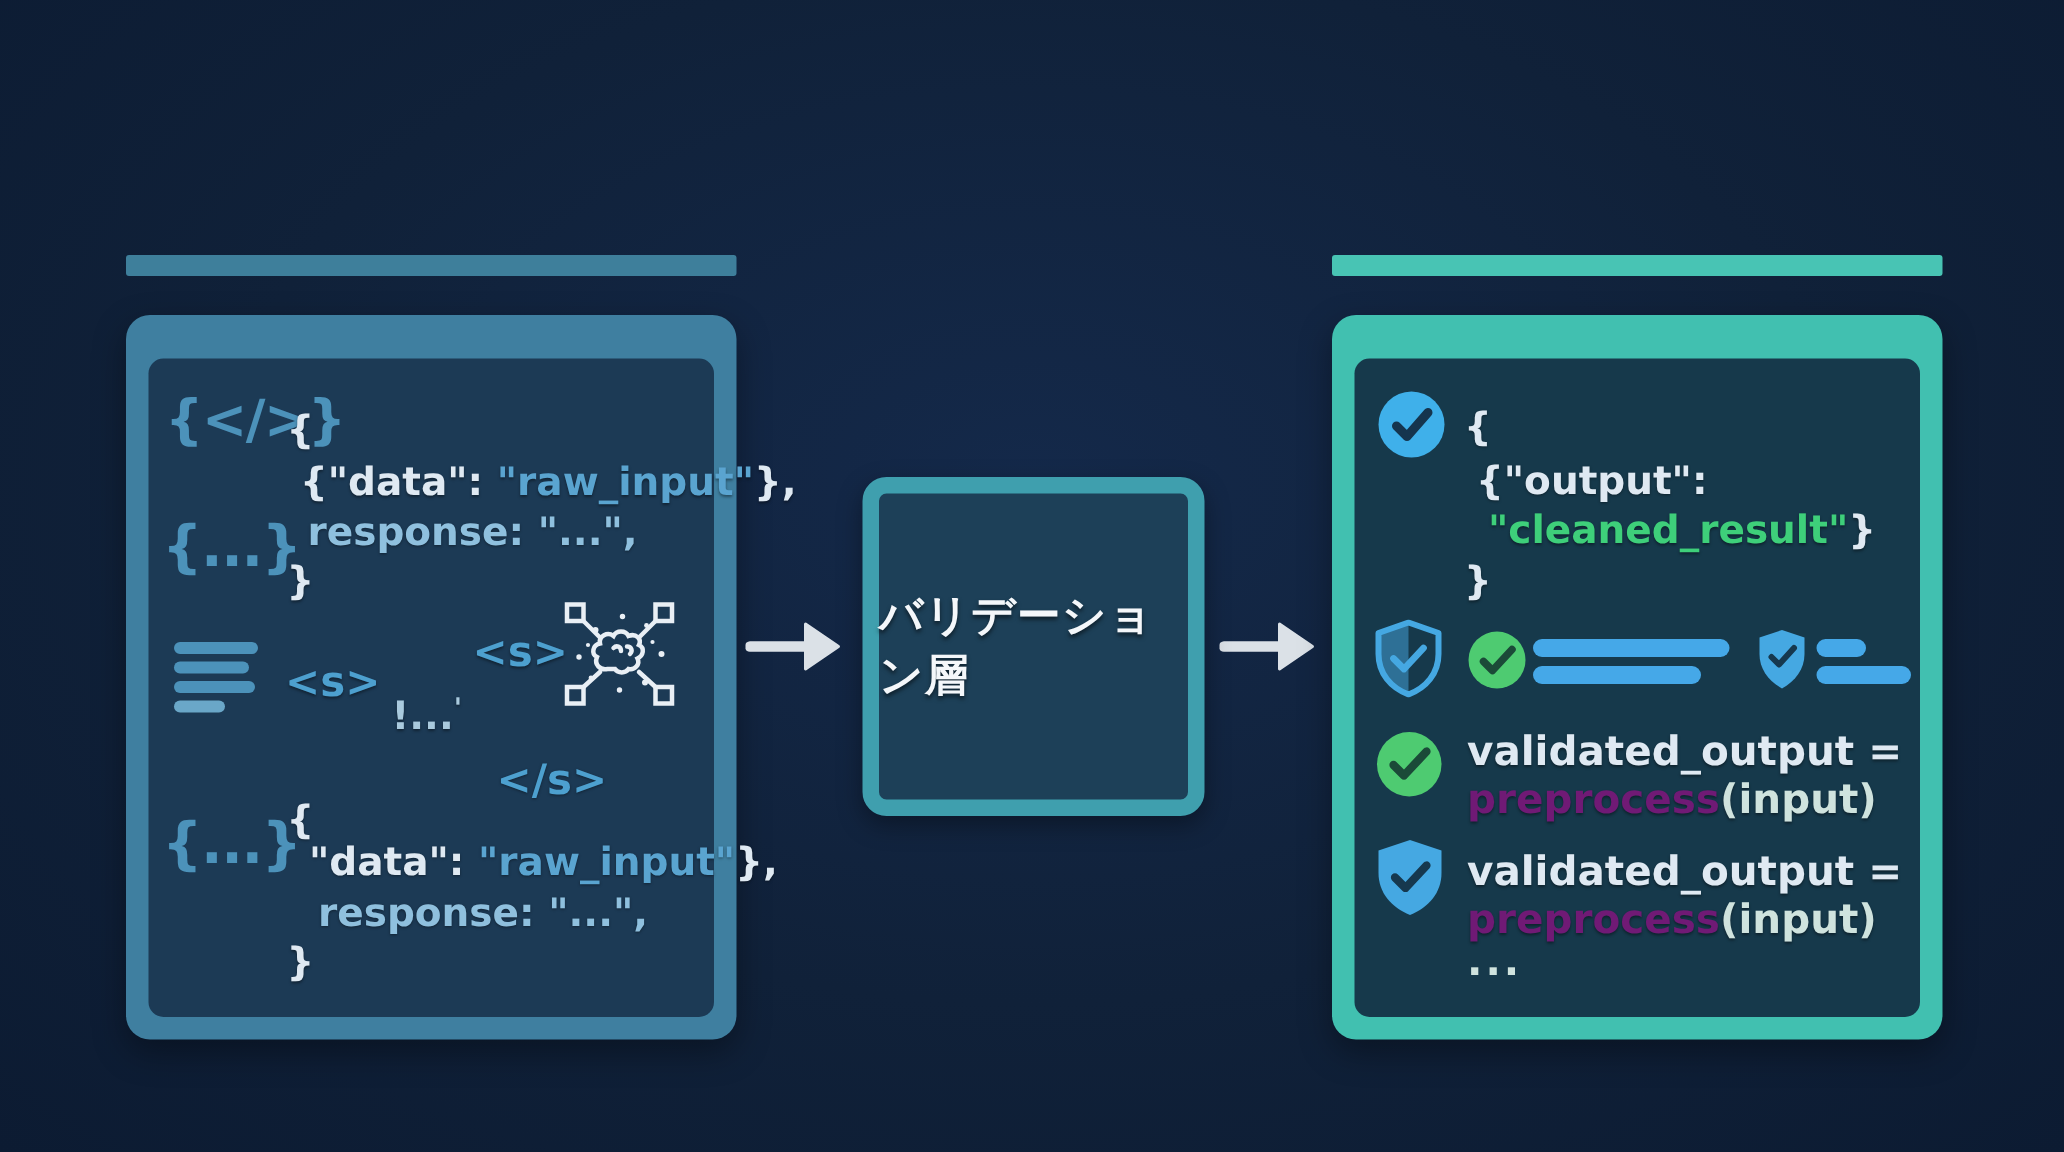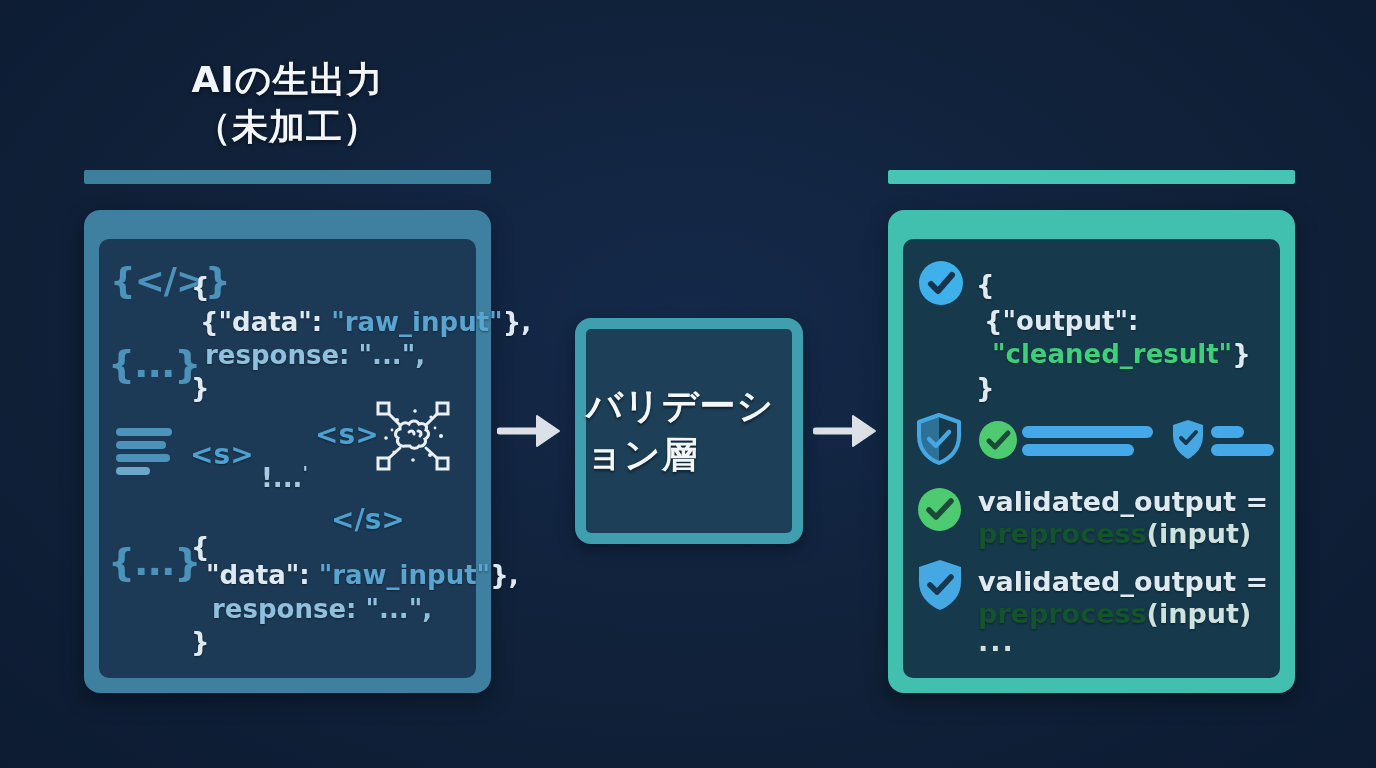--- a/index.html
+++ b/index.html
@@ -22,56 +22,52 @@
     border-radius:10px; }
   .left-panel  { left:84px;  top:210px; background:#3f7fa0; }
   .left-panel  .panel-inner { background:#1c3a55; }
   .right-panel { left:888px; top:210px; background:#41c0b0; }
   .right-panel .panel-inner { background:#16394b; }
 
   .mid-box { position:absolute; left:575px; top:318px; width:228px; height:226px;
     border:11px solid #3f9fae; border-radius:16px; background:#1d4058;
     display:flex; align-items:center; justify-content:center;
     box-shadow:0 6px 16px rgba(0,0,0,.35); }
-  .mid-label { color:#f4f7fa; font-size:36px; font-weight:700; letter-spacing:1px;
+  .mid-label { color:#f4f7fa; font-size:29px; font-weight:700; letter-spacing:1px;
     text-shadow:0 2px 3px rgba(0,0,0,.55); }
 
   .abs { position:absolute; }
   .code { position:absolute; font-size:26px; font-weight:600; color:#dfe9f2;
     white-space:nowrap; text-shadow:0 1px 2px rgba(0,0,0,.4); }
   .tok  { position:absolute; font-size:28px; font-weight:700; color:#4da0cf;
     white-space:nowrap; text-shadow:0 1px 2px rgba(0,0,0,.4); }
   .glyph-icon { position:absolute; font-weight:700; color:#4c92ba;
     letter-spacing:-1px; white-space:nowrap; }
   .c-white { color:#dfe9f2; }
   .c-blue  { color:#5aa4d0; }
   .c-lblue { color:#8fc0de; }
   .c-green { color:#3ecf7a; }
-  .c-teal  { color:#14532d; }
+  .c-teal  { color:#701a75; }
   .c-arg   { color:#cfe3de; }
 
   .bars { position:absolute; left:32px; top:218px; }
   .bars > div { background:#4c92ba; height:8px; border-radius:4px; margin-bottom:5px; }
   .bar-1 { width:56px; } .bar-2 { width:50px; } .bar-3 { width:54px; }
   .bar-4 { width:34px; background:#6aa7c8 !important; }
 
   .redact { position:absolute; background:#45a8e8; height:12px; border-radius:6px; }
 
   .ellipsis { position:absolute; font-size:27px; font-weight:700; color:#cfe3de;
     letter-spacing:2px; }
 </style>
 </head>
 <body>
 
 <div id="stage">
 
-  <div class="title" style="left:84px; top:56px; width:407px;">
-    <div>AIの生出力</div>
-    <div>（未加工）</div>
-  </div>
   <div class="rule" style="left:84px; top:170px; width:407px; background:#3e7f9b;"></div>
 
   <div class="rule" style="left:888px; top:170px; width:407px; background:#48c4b4;"></div>
 
   <div class="panel left-panel">
     <div class="panel-inner"></div>
 
     <div class="glyph-icon" style="left:26px; top:50px; font-size:36px;">{&lt;/&gt;}</div>
 
     <div class="code" style="left:107px; top:62px;">{</div>

